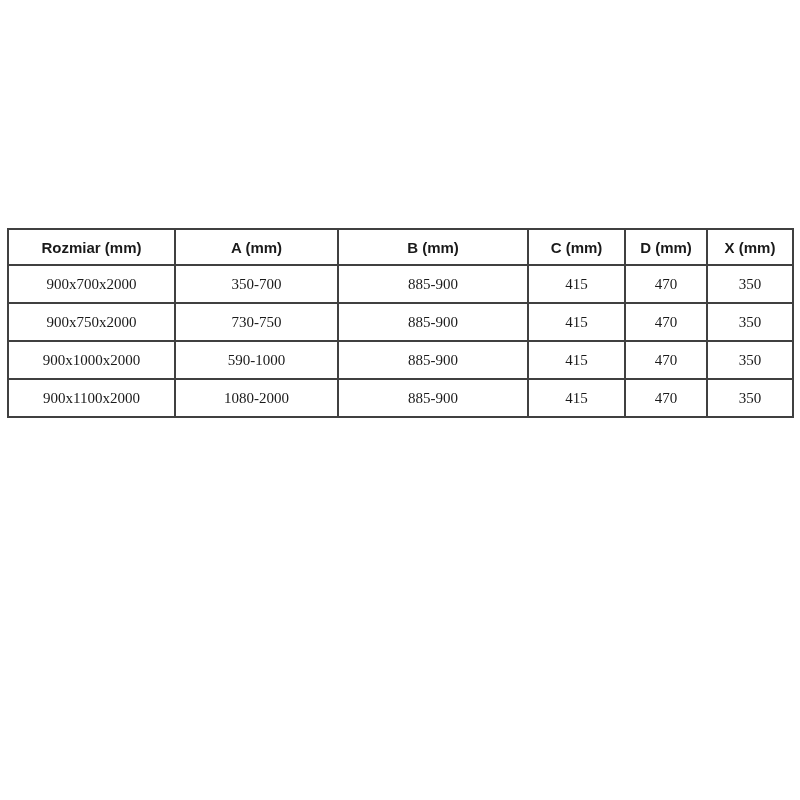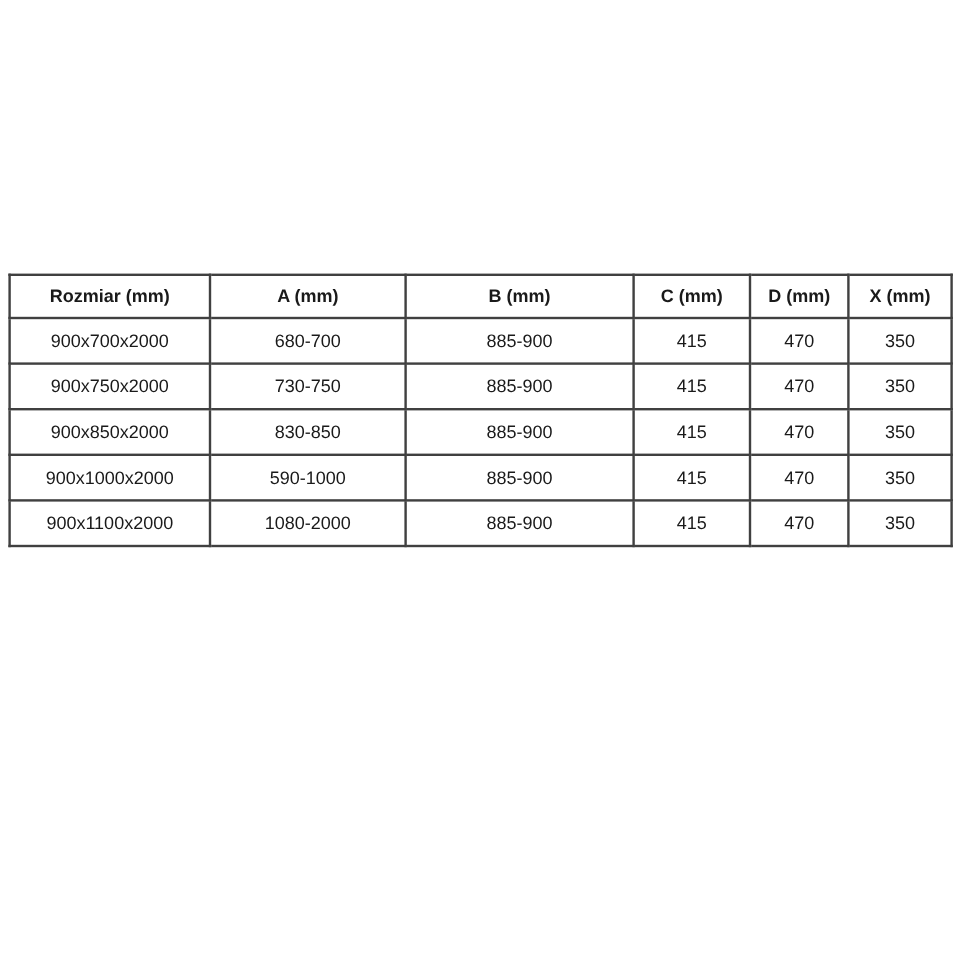--- a/index.html
+++ b/index.html
@@ -30,21 +30,21 @@
     vertical-align: middle;
     color: #1a1a1a;
     font-size: 15px;
     line-height: 1;
     padding: 0;
     background: #ffffff;
     white-space: nowrap;
     overflow: hidden;
   }
   table.dim-table thead tr { height: 36px; }
-  table.dim-table tbody tr { height: 38px; }
+  table.dim-table tbody tr { height: 38px; font-family: Liberation Serif, serif; }
   table.dim-table th { font-weight: bold; }
 </style>
 </head>
 <body>
 
 <div class="page">
   <table class="dim-table">
     <colgroup>
         <col style="width: 167px;">
         <col style="width: 163px;">
@@ -59,37 +59,29 @@
           <th>A (mm)</th>
           <th>B (mm)</th>
           <th>C (mm)</th>
           <th>D (mm)</th>
           <th>X (mm)</th>
         </tr>
     </thead>
     <tbody>
         <tr>
           <td>900x700x2000</td>
-          <td>680-700</td>
+          <td>350-700</td>
           <td>885-900</td>
           <td>415</td>
           <td>470</td>
           <td>350</td>
         </tr>
         <tr>
           <td>900x750x2000</td>
           <td>730-750</td>
-          <td>885-900</td>
-          <td>415</td>
-          <td>470</td>
-          <td>350</td>
-        </tr>
-        <tr>
-          <td>900x850x2000</td>
-          <td>830-850</td>
           <td>885-900</td>
           <td>415</td>
           <td>470</td>
           <td>350</td>
         </tr>
         <tr>
           <td>900x1000x2000</td>
           <td>590-1000</td>
           <td>885-900</td>
           <td>415</td>

